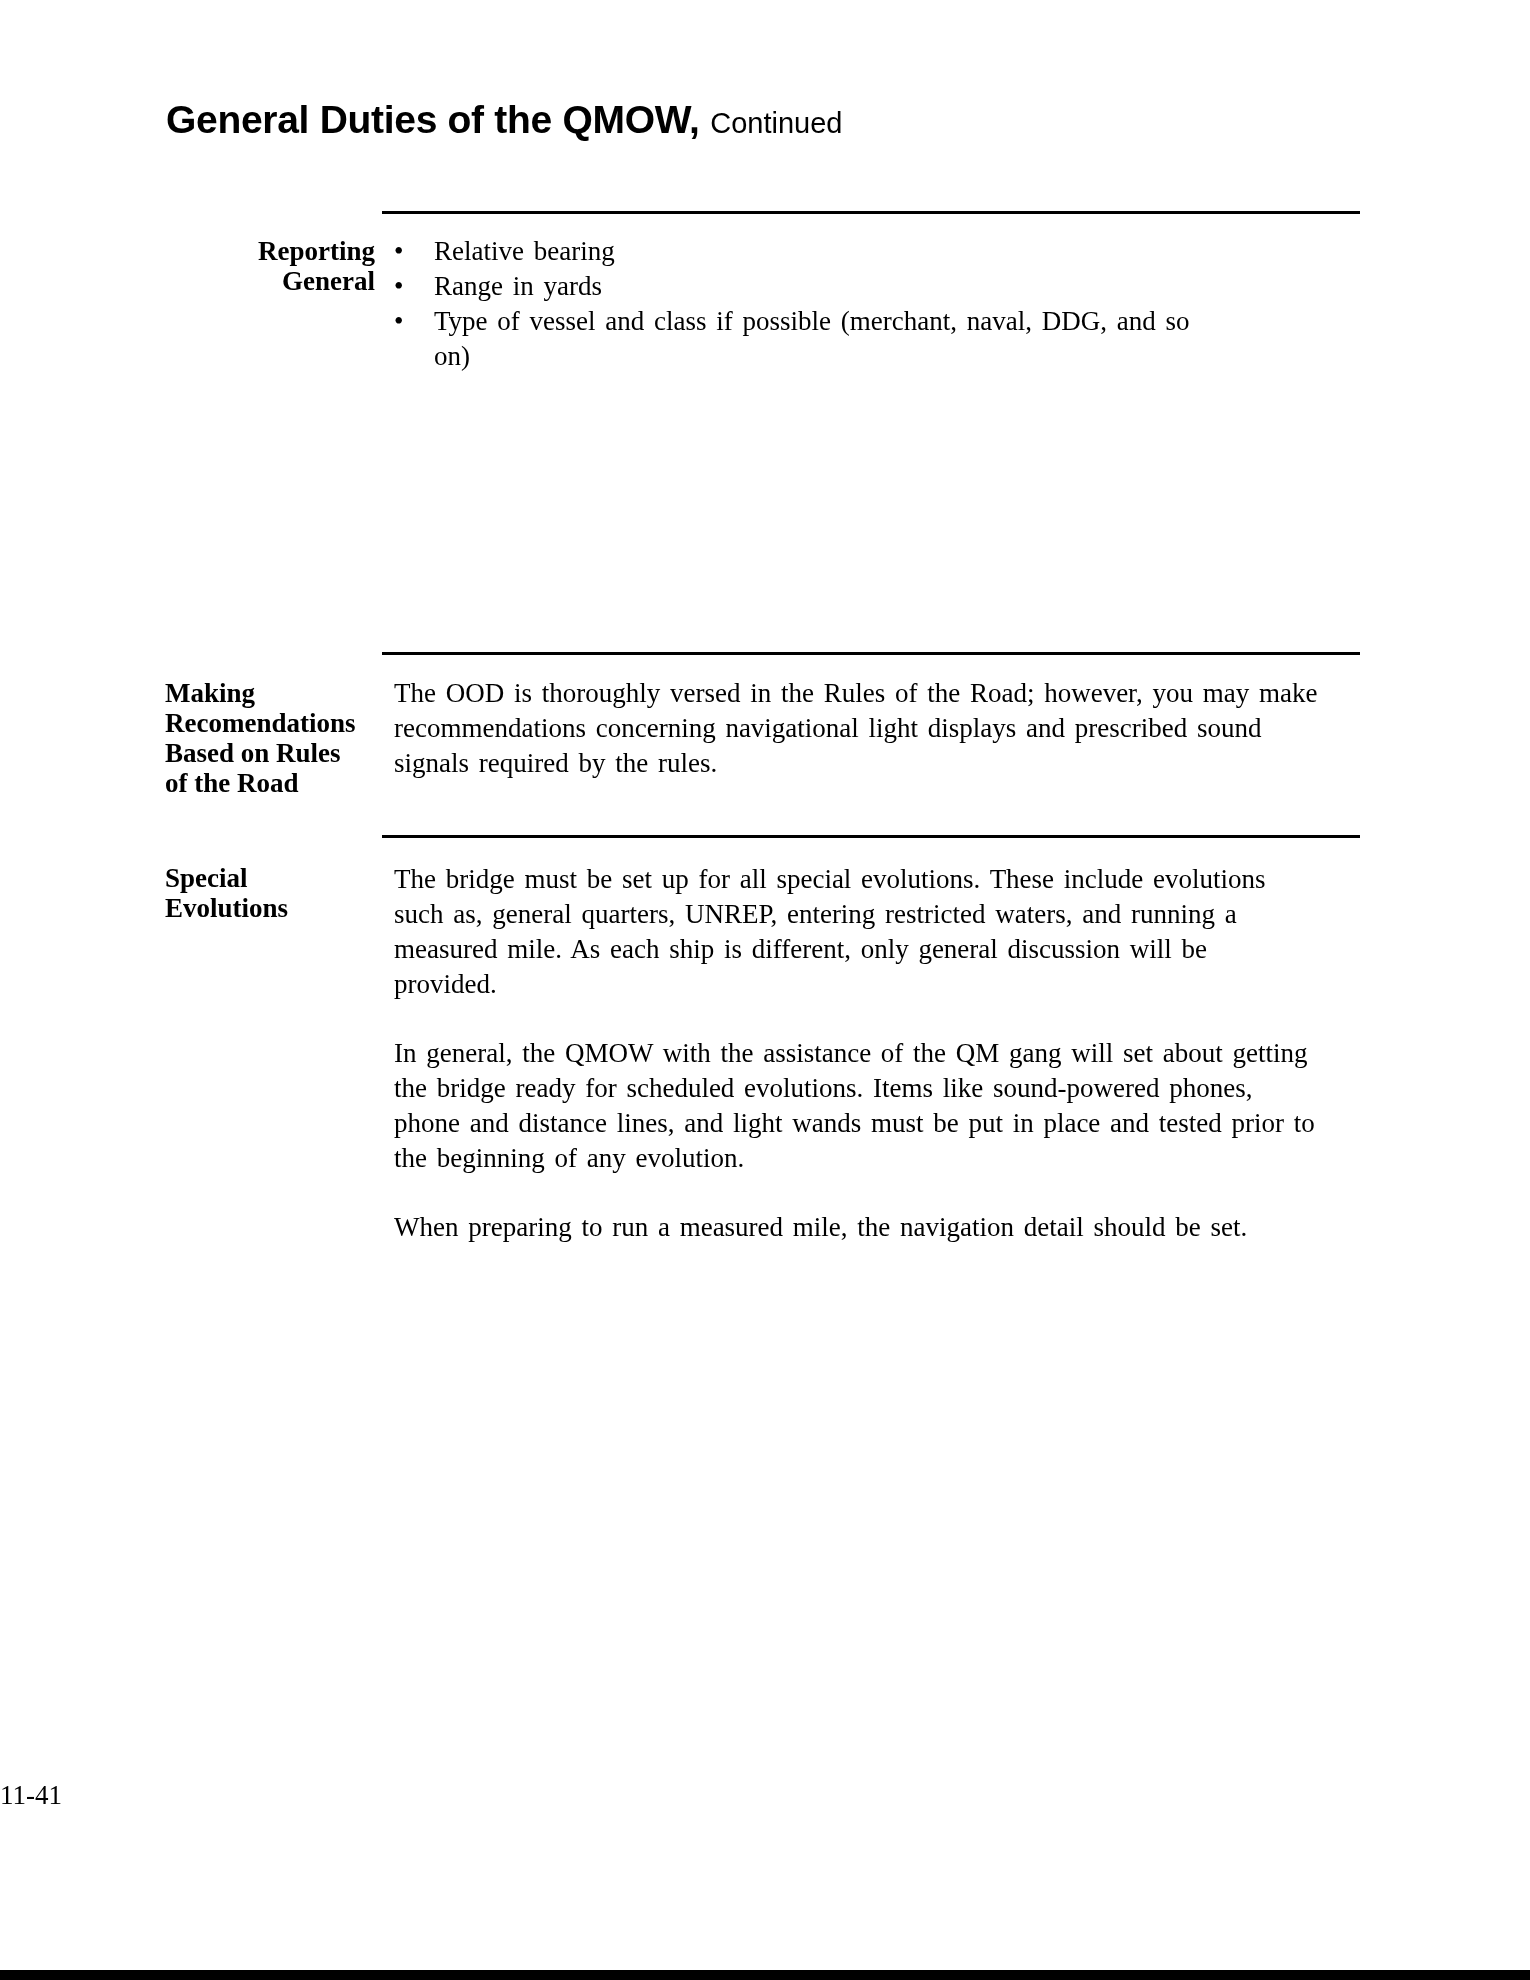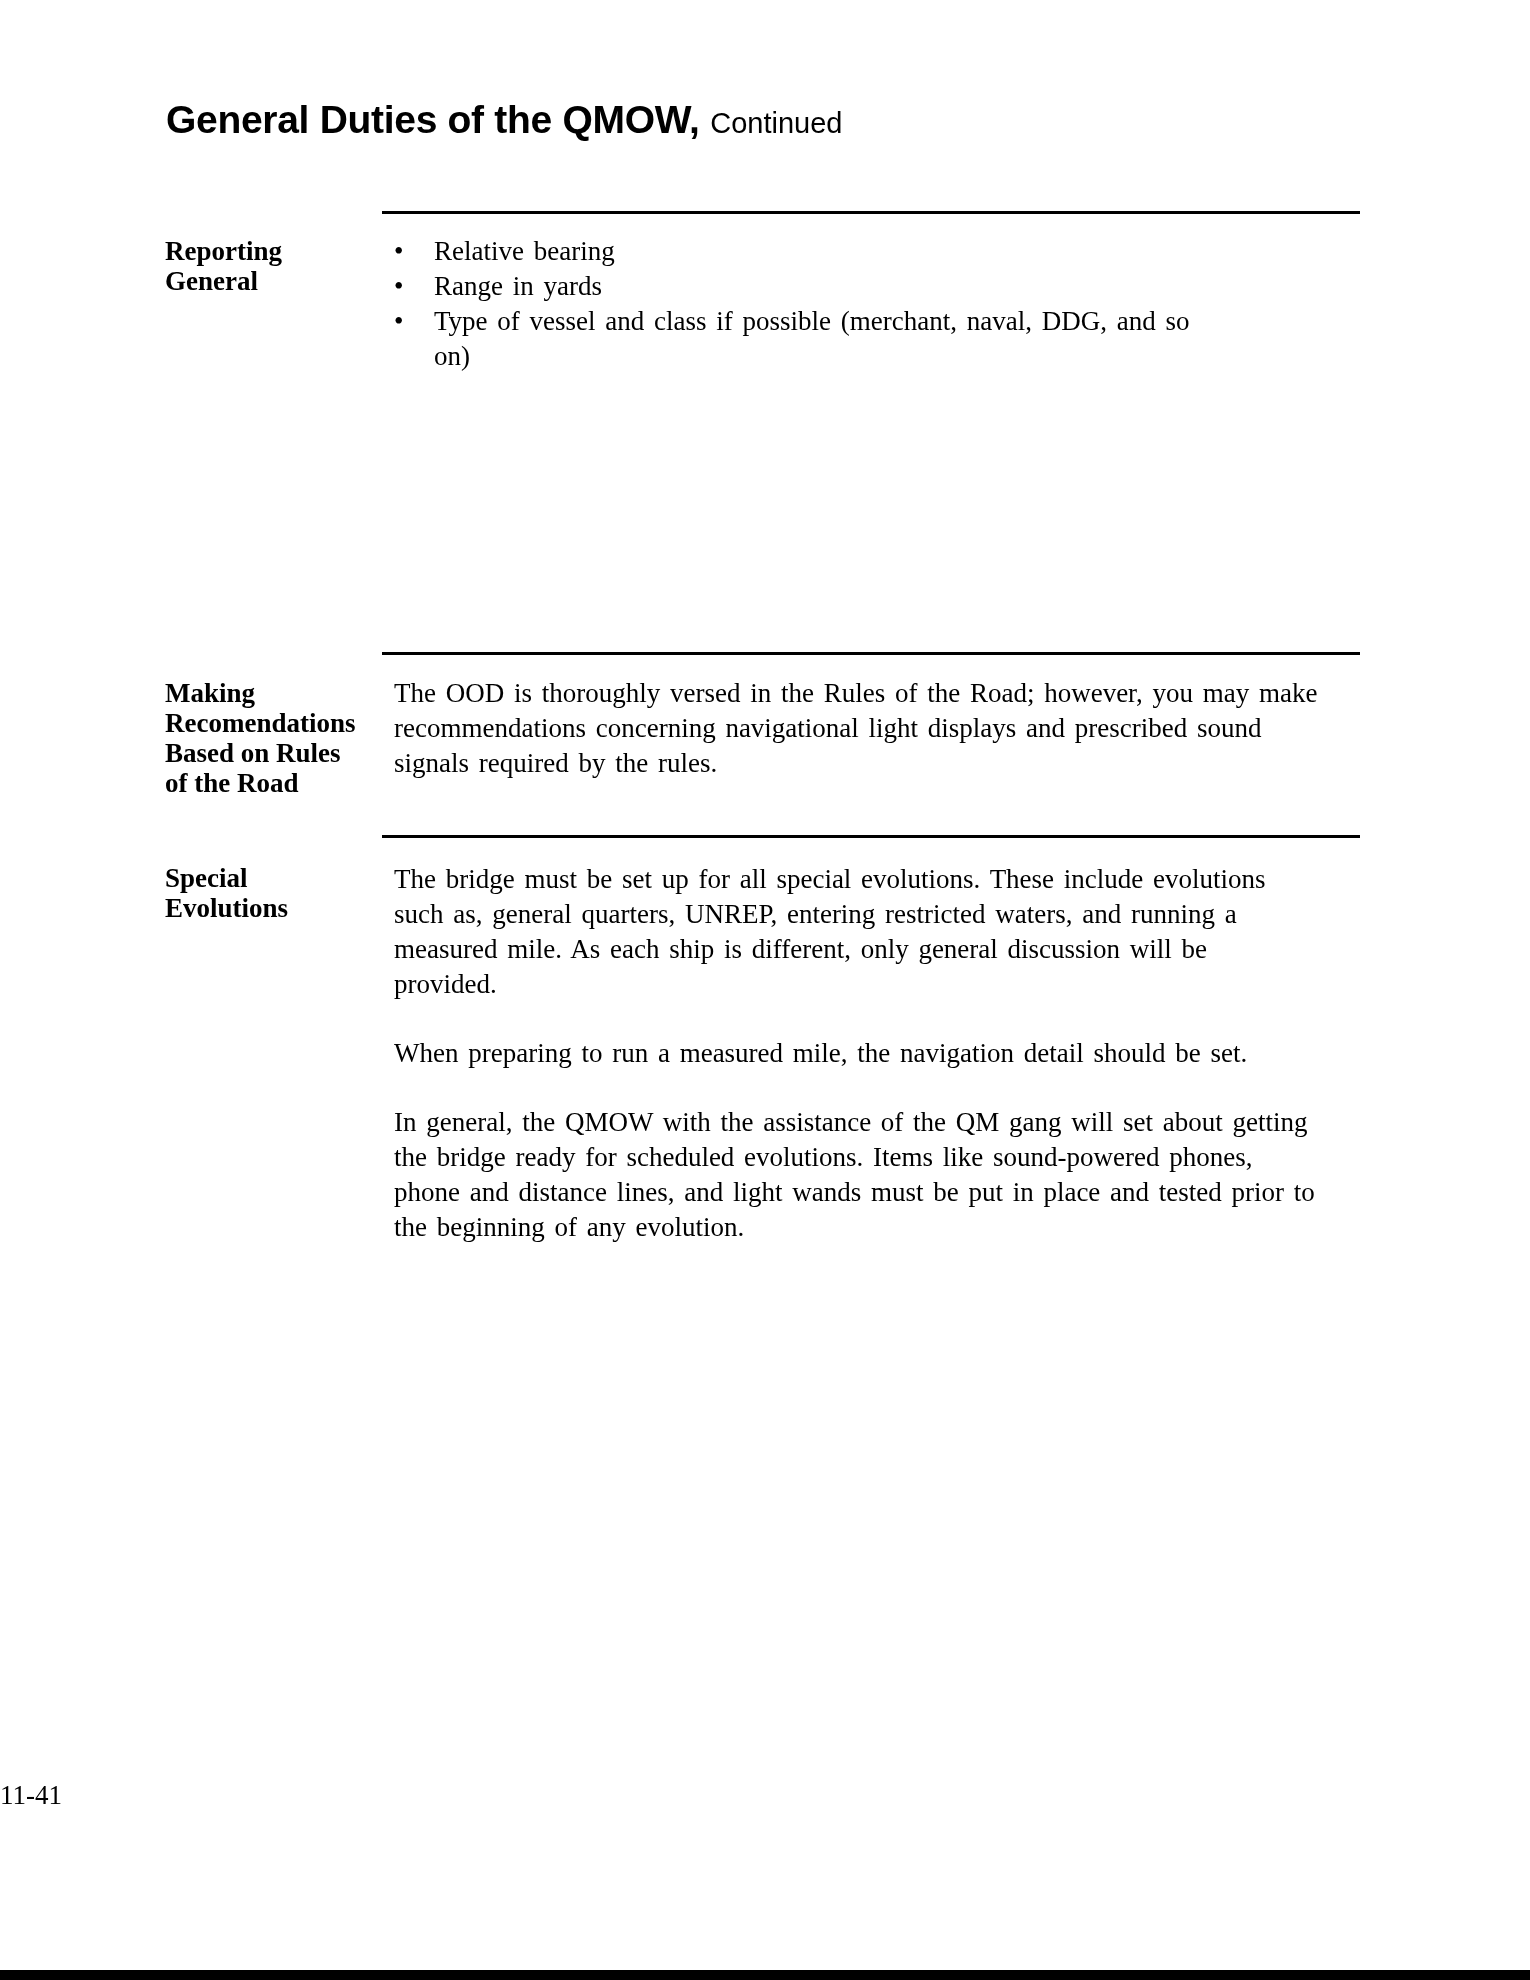--- a/index.html
+++ b/index.html
@@ -34,21 +34,21 @@
 </style>
 </head>
 <body>
 
 <div class="title">
   <span>General Duties of the QMOW,</span>
   <span class="cont">Continued</span>
 </div>
 
 <div class="rule" style="top:211px;"></div>
-<div class="label" style="top:236px;">
+<div class="label" style="top:236px;text-align:right;">
   <div>Reporting</div>
   <div>General</div>
 </div>
 <div class="body" style="top:234px;">
   <ul>
     <li><span class="bullet">•</span><span>Relative bearing</span></li>
     <li><span class="bullet">•</span><span>Range in yards</span></li>
     <li style="padding-right:120px;"><span class="bullet">•</span><span>Type of vessel and class if possible (merchant, naval, DDG, and so on)</span></li>
   </ul>
 </div>
@@ -64,18 +64,18 @@
   <p>The OOD is thoroughly versed in the Rules of the Road; however, you may make recommendations concerning navigational light displays and prescribed sound signals required by the rules.</p>
 </div>
 
 <div class="rule" style="top:835px;"></div>
 <div class="label" style="top:863px;">
   <div>Special</div>
   <div>Evolutions</div>
 </div>
 <div class="body" style="top:862px;">
   <p style="padding-right:20px;">The bridge must be set up for all special evolutions. These include evolutions such as, general quarters, UNREP, entering restricted waters, and running a measured mile. As each ship is different, only general discussion will be provided.</p>
+  <p>In general, the QMOW with the assistance of the QM gang will set about getting the bridge ready for scheduled evolutions. Items like sound-powered phones, phone and distance lines, and light wands must be put in place and tested prior to the beginning of any evolution.</p>
   <p>When preparing to run a measured mile, the navigation detail should be set.</p>
-  <p>In general, the QMOW with the assistance of the QM gang will set about getting the bridge ready for scheduled evolutions. Items like sound-powered phones, phone and distance lines, and light wands must be put in place and tested prior to the beginning of any evolution.</p>
 </div>
 
 <div class="pagenum">11-41</div>
 <div class="bottom-bar"></div>
 
 </body></html>

